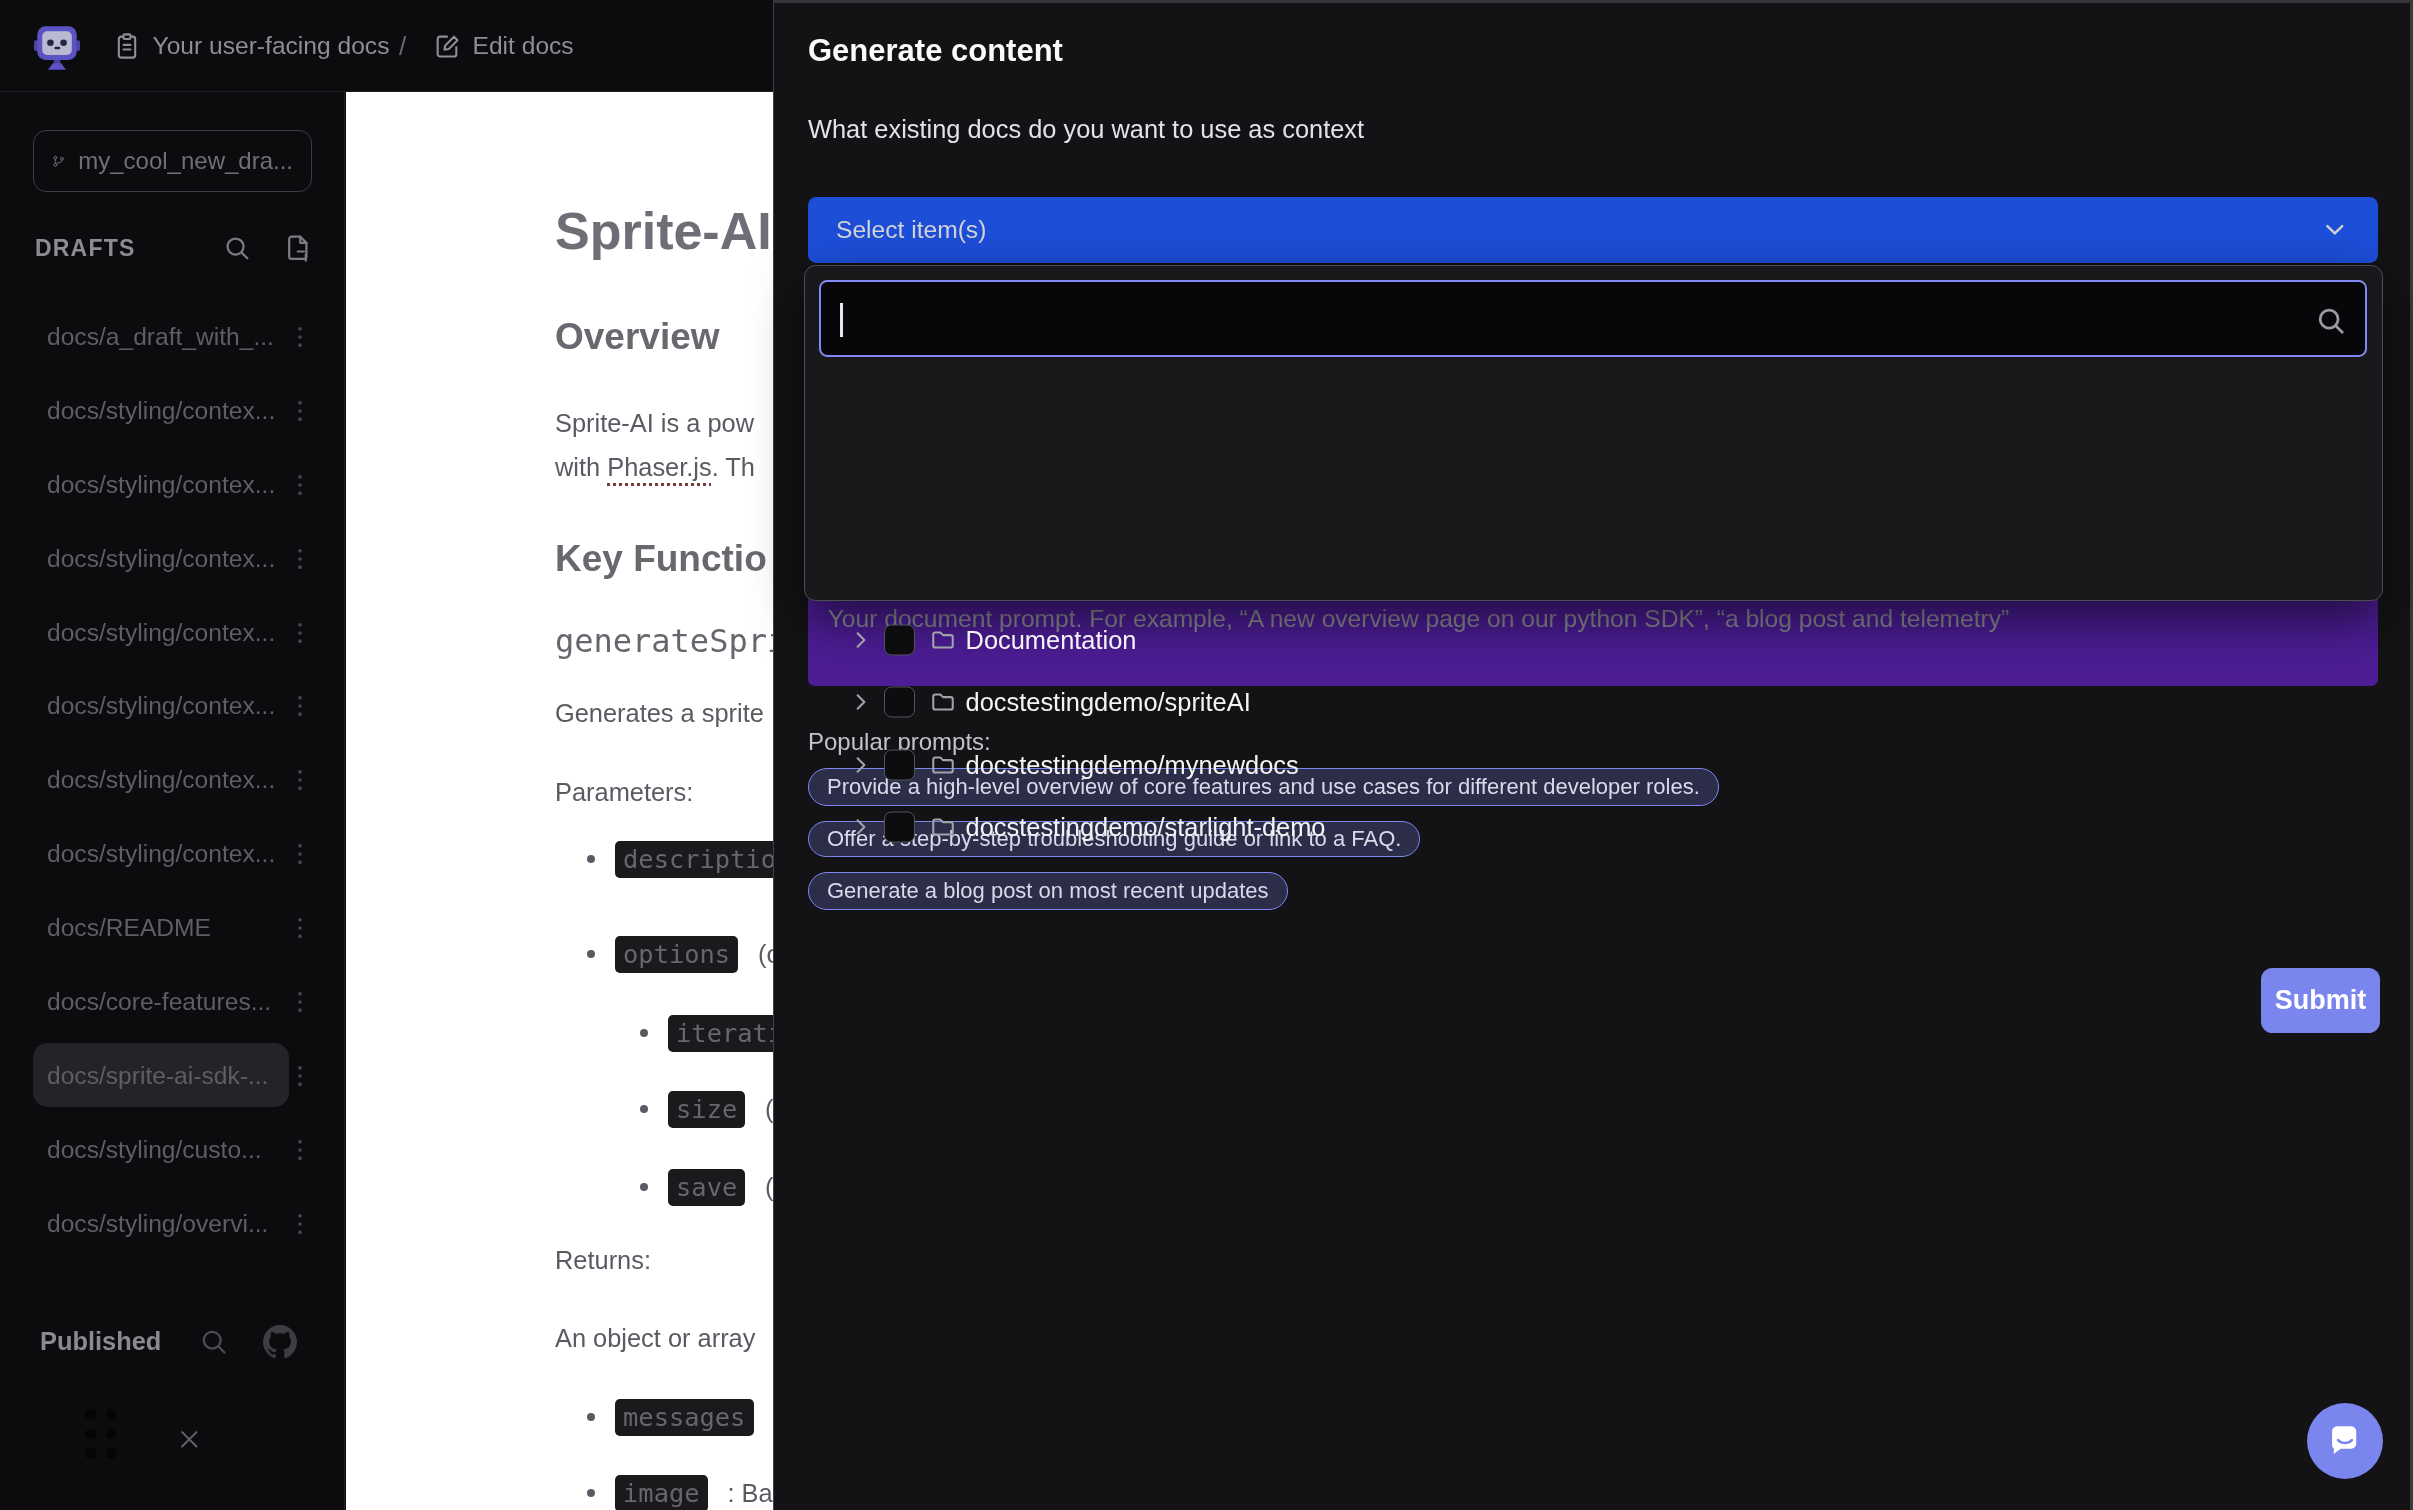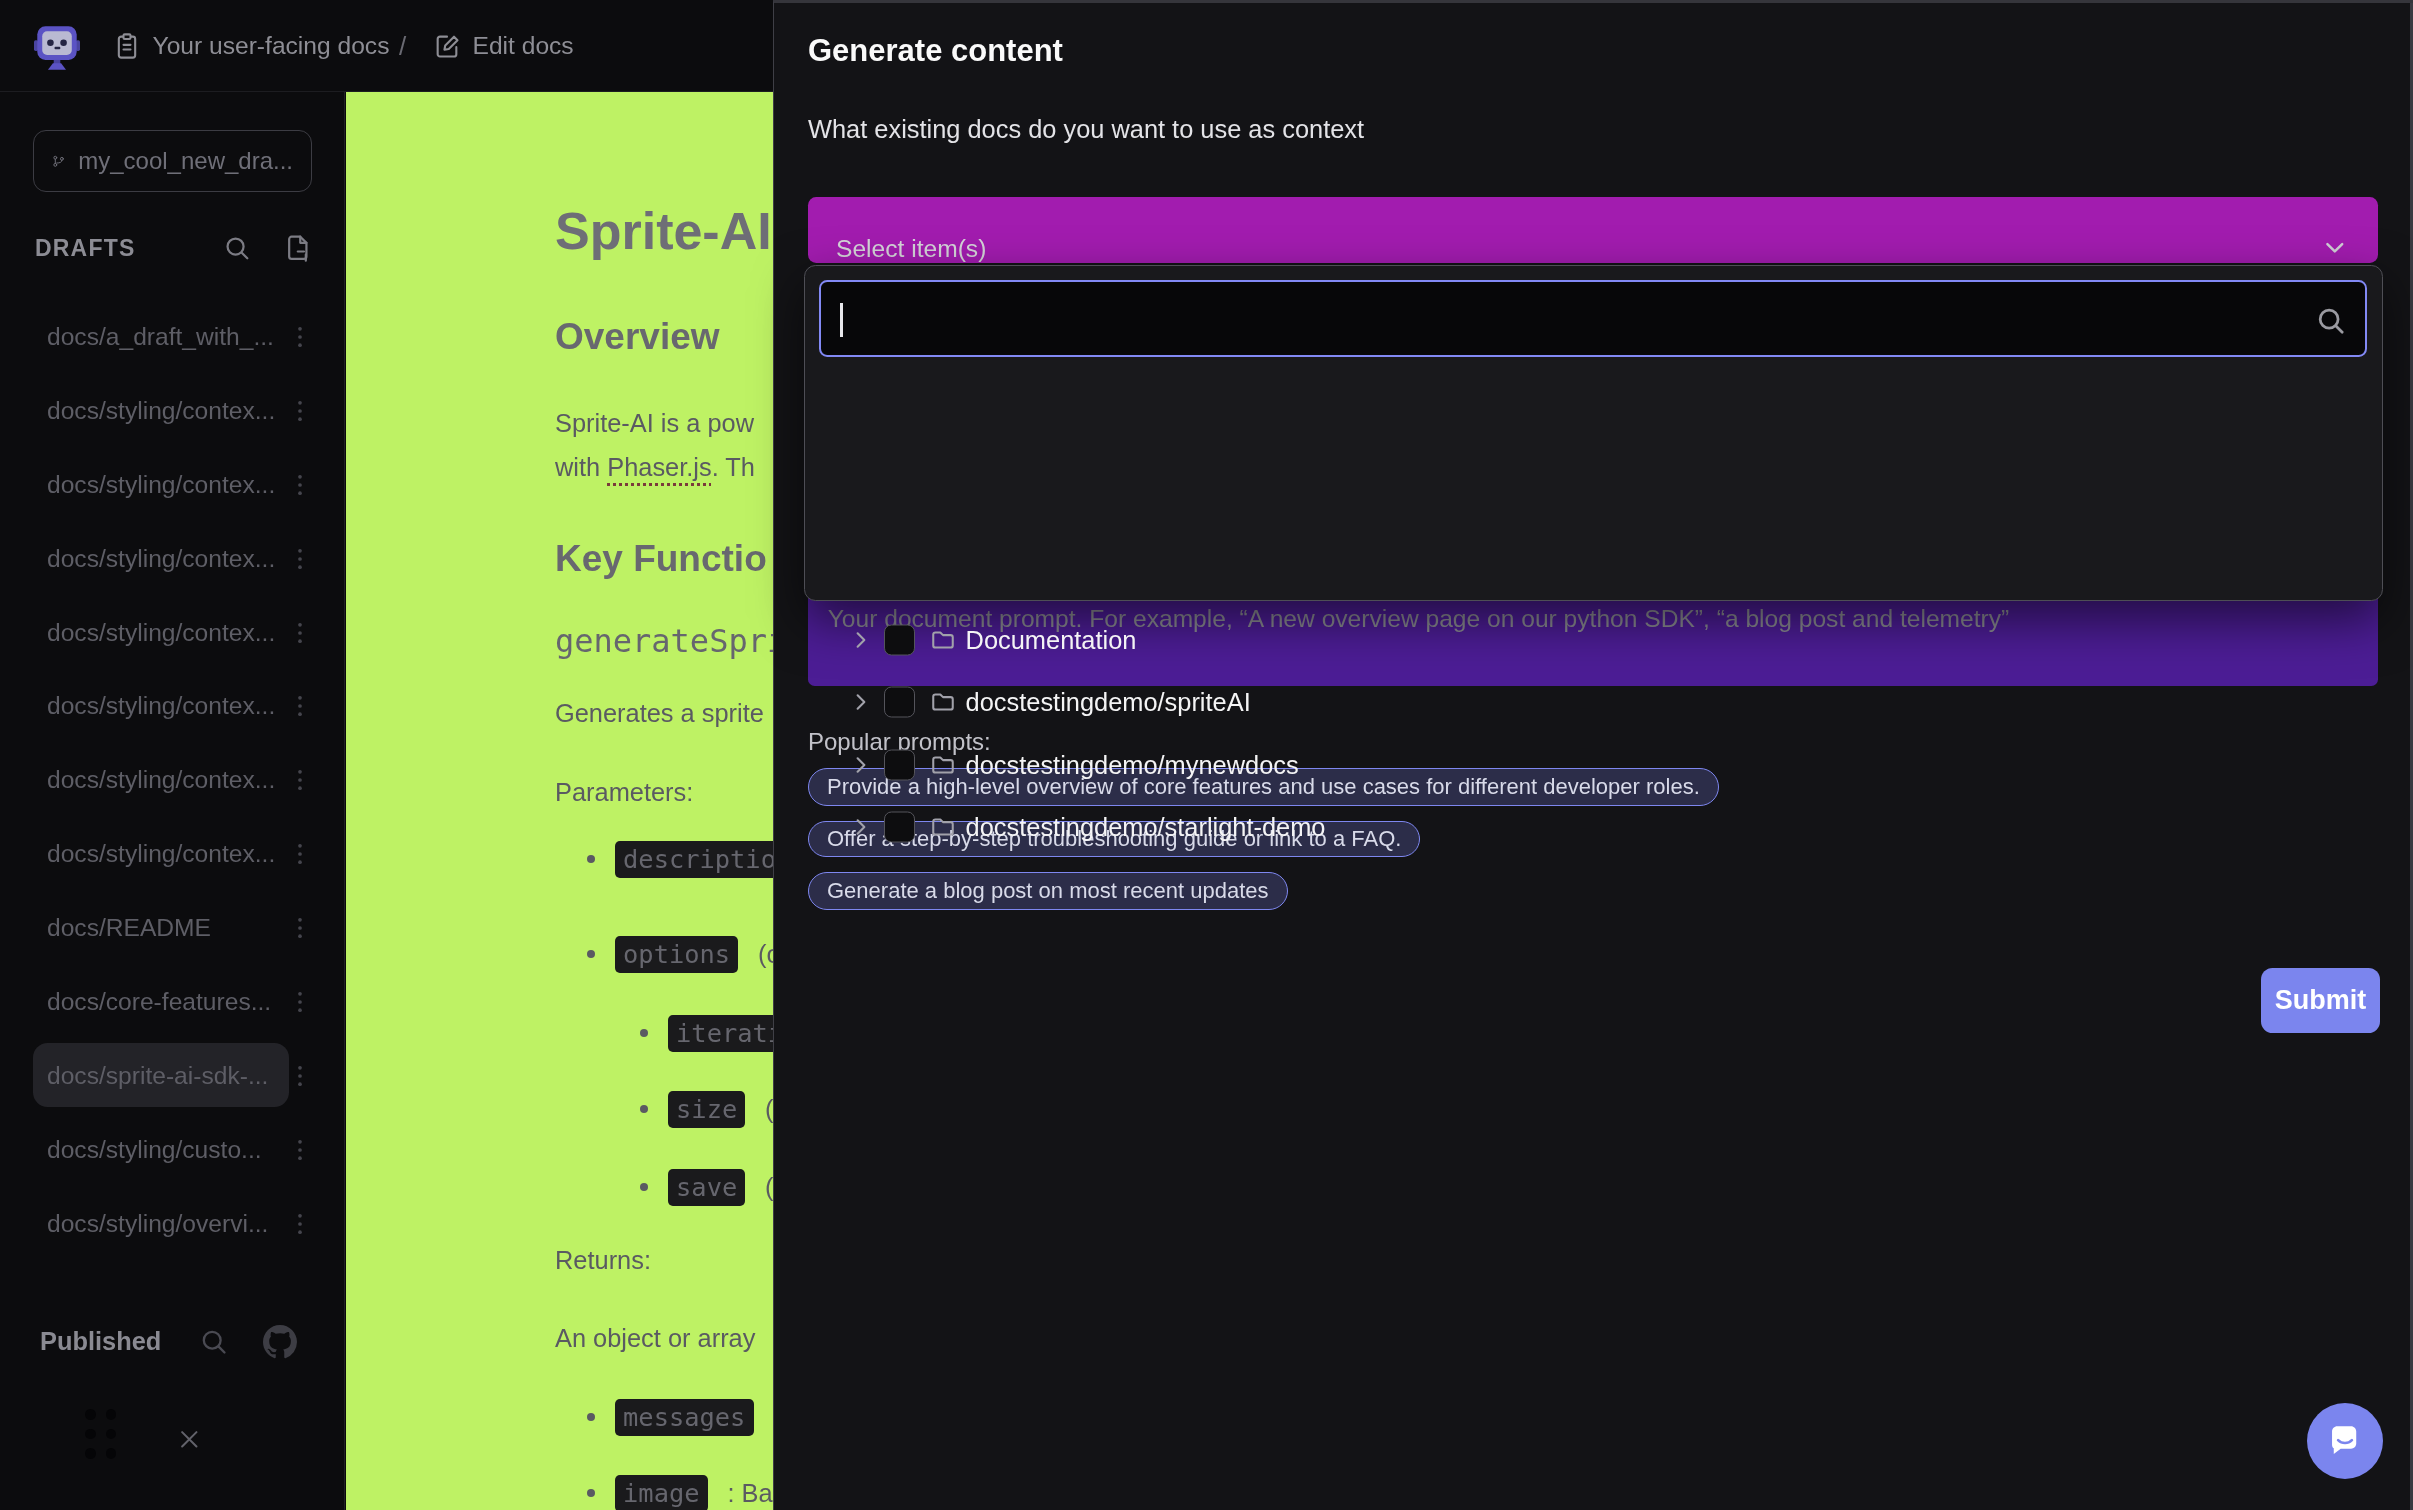--- a/index.html
+++ b/index.html
@@ -28,36 +28,36 @@
   .draft-item.selected::before { content:""; position:absolute; left:33px; top:-8.2px; width:256px; height:64px; background:#232328; border-radius:14.8px; }
   .draft-item .lbl { z-index:1; }
   .published-row { position:absolute; left:40px; top:1230px; width:272px; height:39px; display:flex; align-items:center;text-align:right; }
   .published-label { font-weight:bold; font-size:25.4px; color:#8a8a92; }
   .published-icons { position:absolute; left:158px; top:0; display:flex; gap:34px; align-items:center; height:39px; }
   .dots-grid { position:absolute; left:85px; top:1317px; width:41px; height:61px; display:grid; grid-template-columns:10.7px 10.7px; grid-template-rows:10.7px 10.7px 10.7px; gap:9px 9.9px; }
   .dots-grid i { width:10.7px; height:10.7px; border-radius:50%; background:#050507; }
   .sb-close { position:absolute; left:177px; top:1335px; color:#62626a; }
 
   
-  .main { position:absolute; left:346px; top:92px; width:428px; height:1419px; overflow:hidden; background:#bef264; }
+  .main { position:absolute; left:346px; top:92px; width:428px; height:1419px; overflow:hidden; background:#ffffff; }
   .main > div { position:absolute; white-space:nowrap; }
   .doc-h1 { left:209px; top:109px; font-size:52px; font-weight:bold; color:#6e6e76; }
   .doc-h2 { font-size:37px; font-weight:bold; color:#68686f; }
   .doc-body { font-size:25.4px; color:#5a5a62; }
   .doc-mono { font-family:"DejaVu Sans Mono", monospace; }
   .code-chip { font-family:"DejaVu Sans Mono", monospace; background:#1a1a1c; border-radius:4.9px; padding:3.3px 8.2px; color:#66666e; }
   .doc-link { text-decoration:underline dotted #7a3b3b 2.5px; text-underline-offset:6.6px; }
   .bullet-row { display:flex; align-items:center; gap:19.7px; }
   .bullet-dot { width:8.2px; height:8.2px; border-radius:50%; background:#5a5a62; flex:0 0 auto; }
 
   
   .modal { position:absolute; left:773px; top:0; width:1640px; height:1510px; background:#131316; border-left:1.6px solid #3f3f46; border-top:3.3px solid #35353b; }
   .modal-title { position:absolute; left:34px; top:29.6px; font-size:31px; font-weight:bold; color:#fafafa; }
   .modal-question { position:absolute; left:34px; top:112px; font-size:25.4px; color:#e3e3e7; }
-  .select-box { position:absolute; left:34px; top:194px; width:1570px; height:66px; background:#a21caf; border-radius:8.2px; display:flex; align-items:flex-end; padding:0 28px; color:#d4d4d8; font-size:24.6px; }
+  .select-box { position:absolute; left:34px; top:194px; width:1570px; height:66px; background:#1d4ed8; border-radius:8.2px; display:flex; align-items:center; padding:0 28px; color:#d4d4d8; font-size:24.6px; }
   .select-box .chev { position:absolute; right:28px; color:#cfcfd4; }
   .dropdown { position:absolute; left:29.6px; top:262px; width:1579px; height:336px; background:#19191c; border:1.6px solid #4e4e55; border-radius:11.5px; box-shadow:0 19.7px 49px rgba(0,0,0,.55); z-index:2; }
   .search-field { position:absolute; left:14px; top:14px; width:1548px; height:77px; background:#070709; border:2.5px solid #8289f5; border-radius:8.2px; }
   .search-caret { position:absolute; left:19.7px; top:20.5px; width:2.5px; height:34px; background:#e8e8ec; }
   .search-icon { position:absolute; right:18px; top:22px; color:#9a9aa1; }
   .tree-row { position:absolute; left:0; width:1576px; height:49px; }
   .tree-row .t-chev { position:absolute; left:44px; top:50%; transform:translateY(-50%); color:#a1a1aa; }
   .tree-row .t-check { position:absolute; left:79px; top:50%; transform:translateY(-50%); width:31px; height:31px; background:#0d0d0f; border:1.6px solid #54545b; border-radius:7.4px; }
   .tree-row .t-folder { position:absolute; left:125px; top:50%; transform:translateY(-50%); color:#a1a1aa; }
   .tree-row .t-lbl { position:absolute; left:161px; top:50%; transform:translateY(-50%); font-size:25.4px; color:#f4f4f5; white-space:nowrap; }

